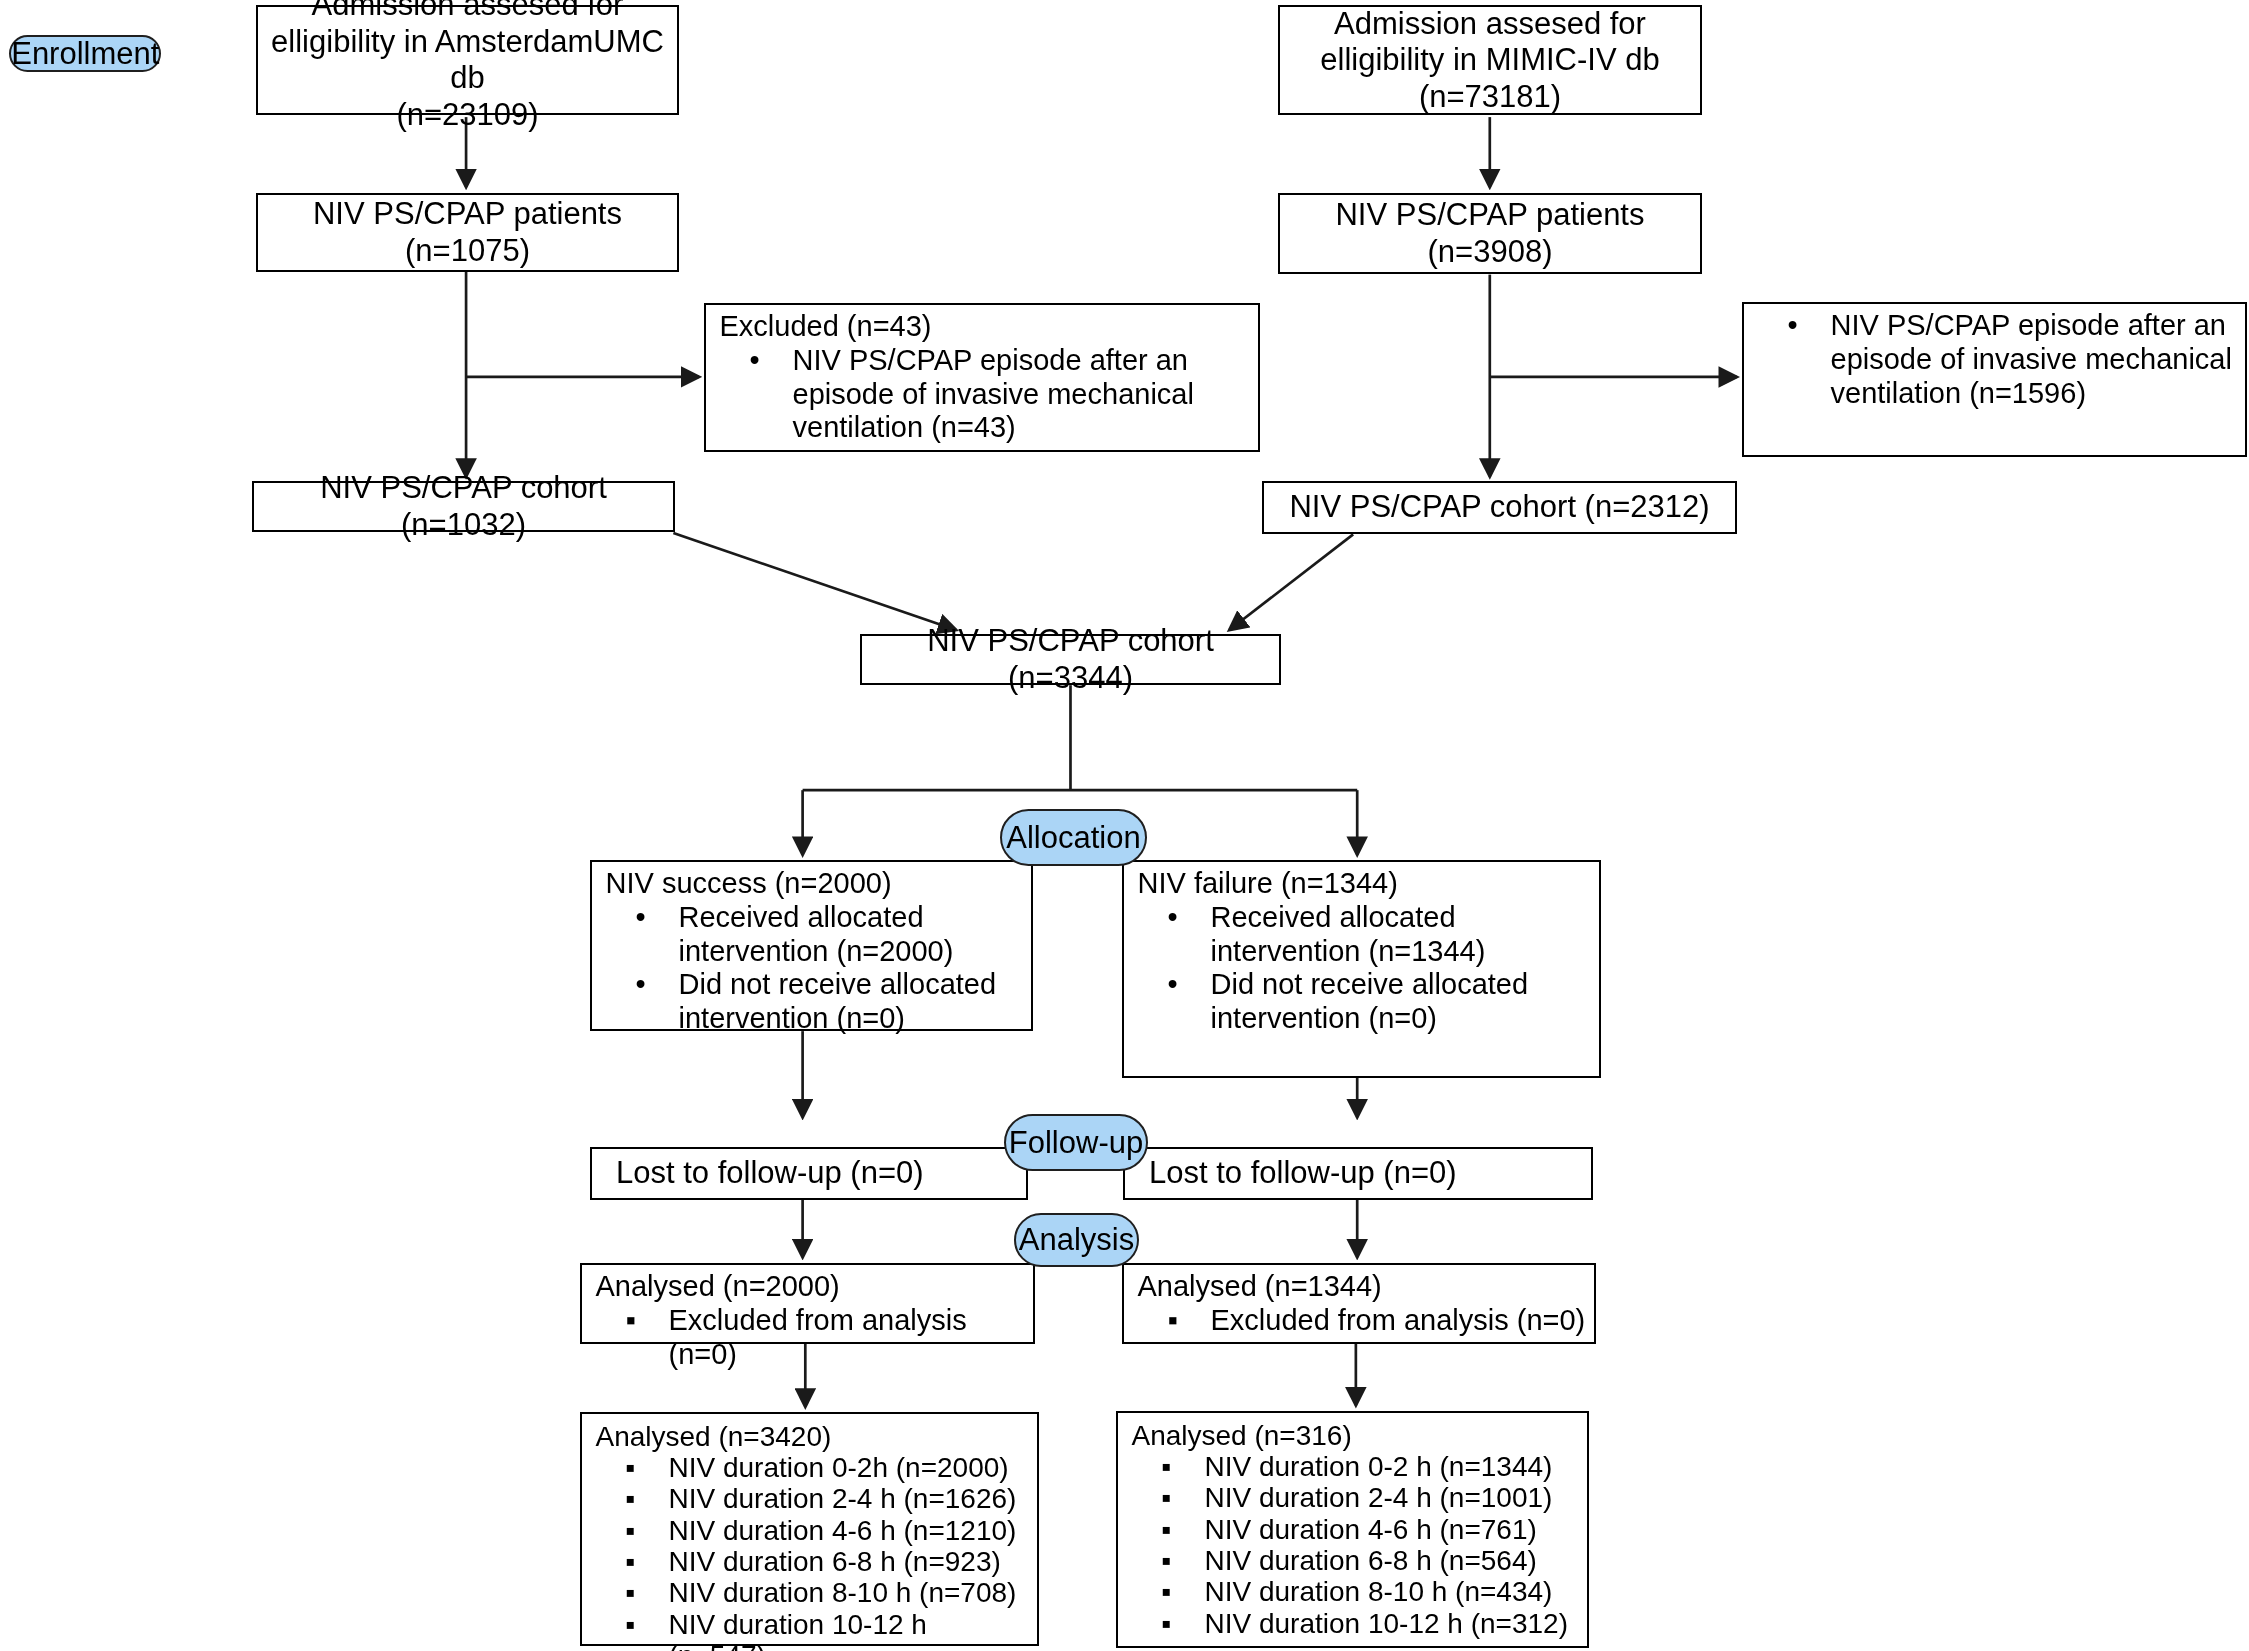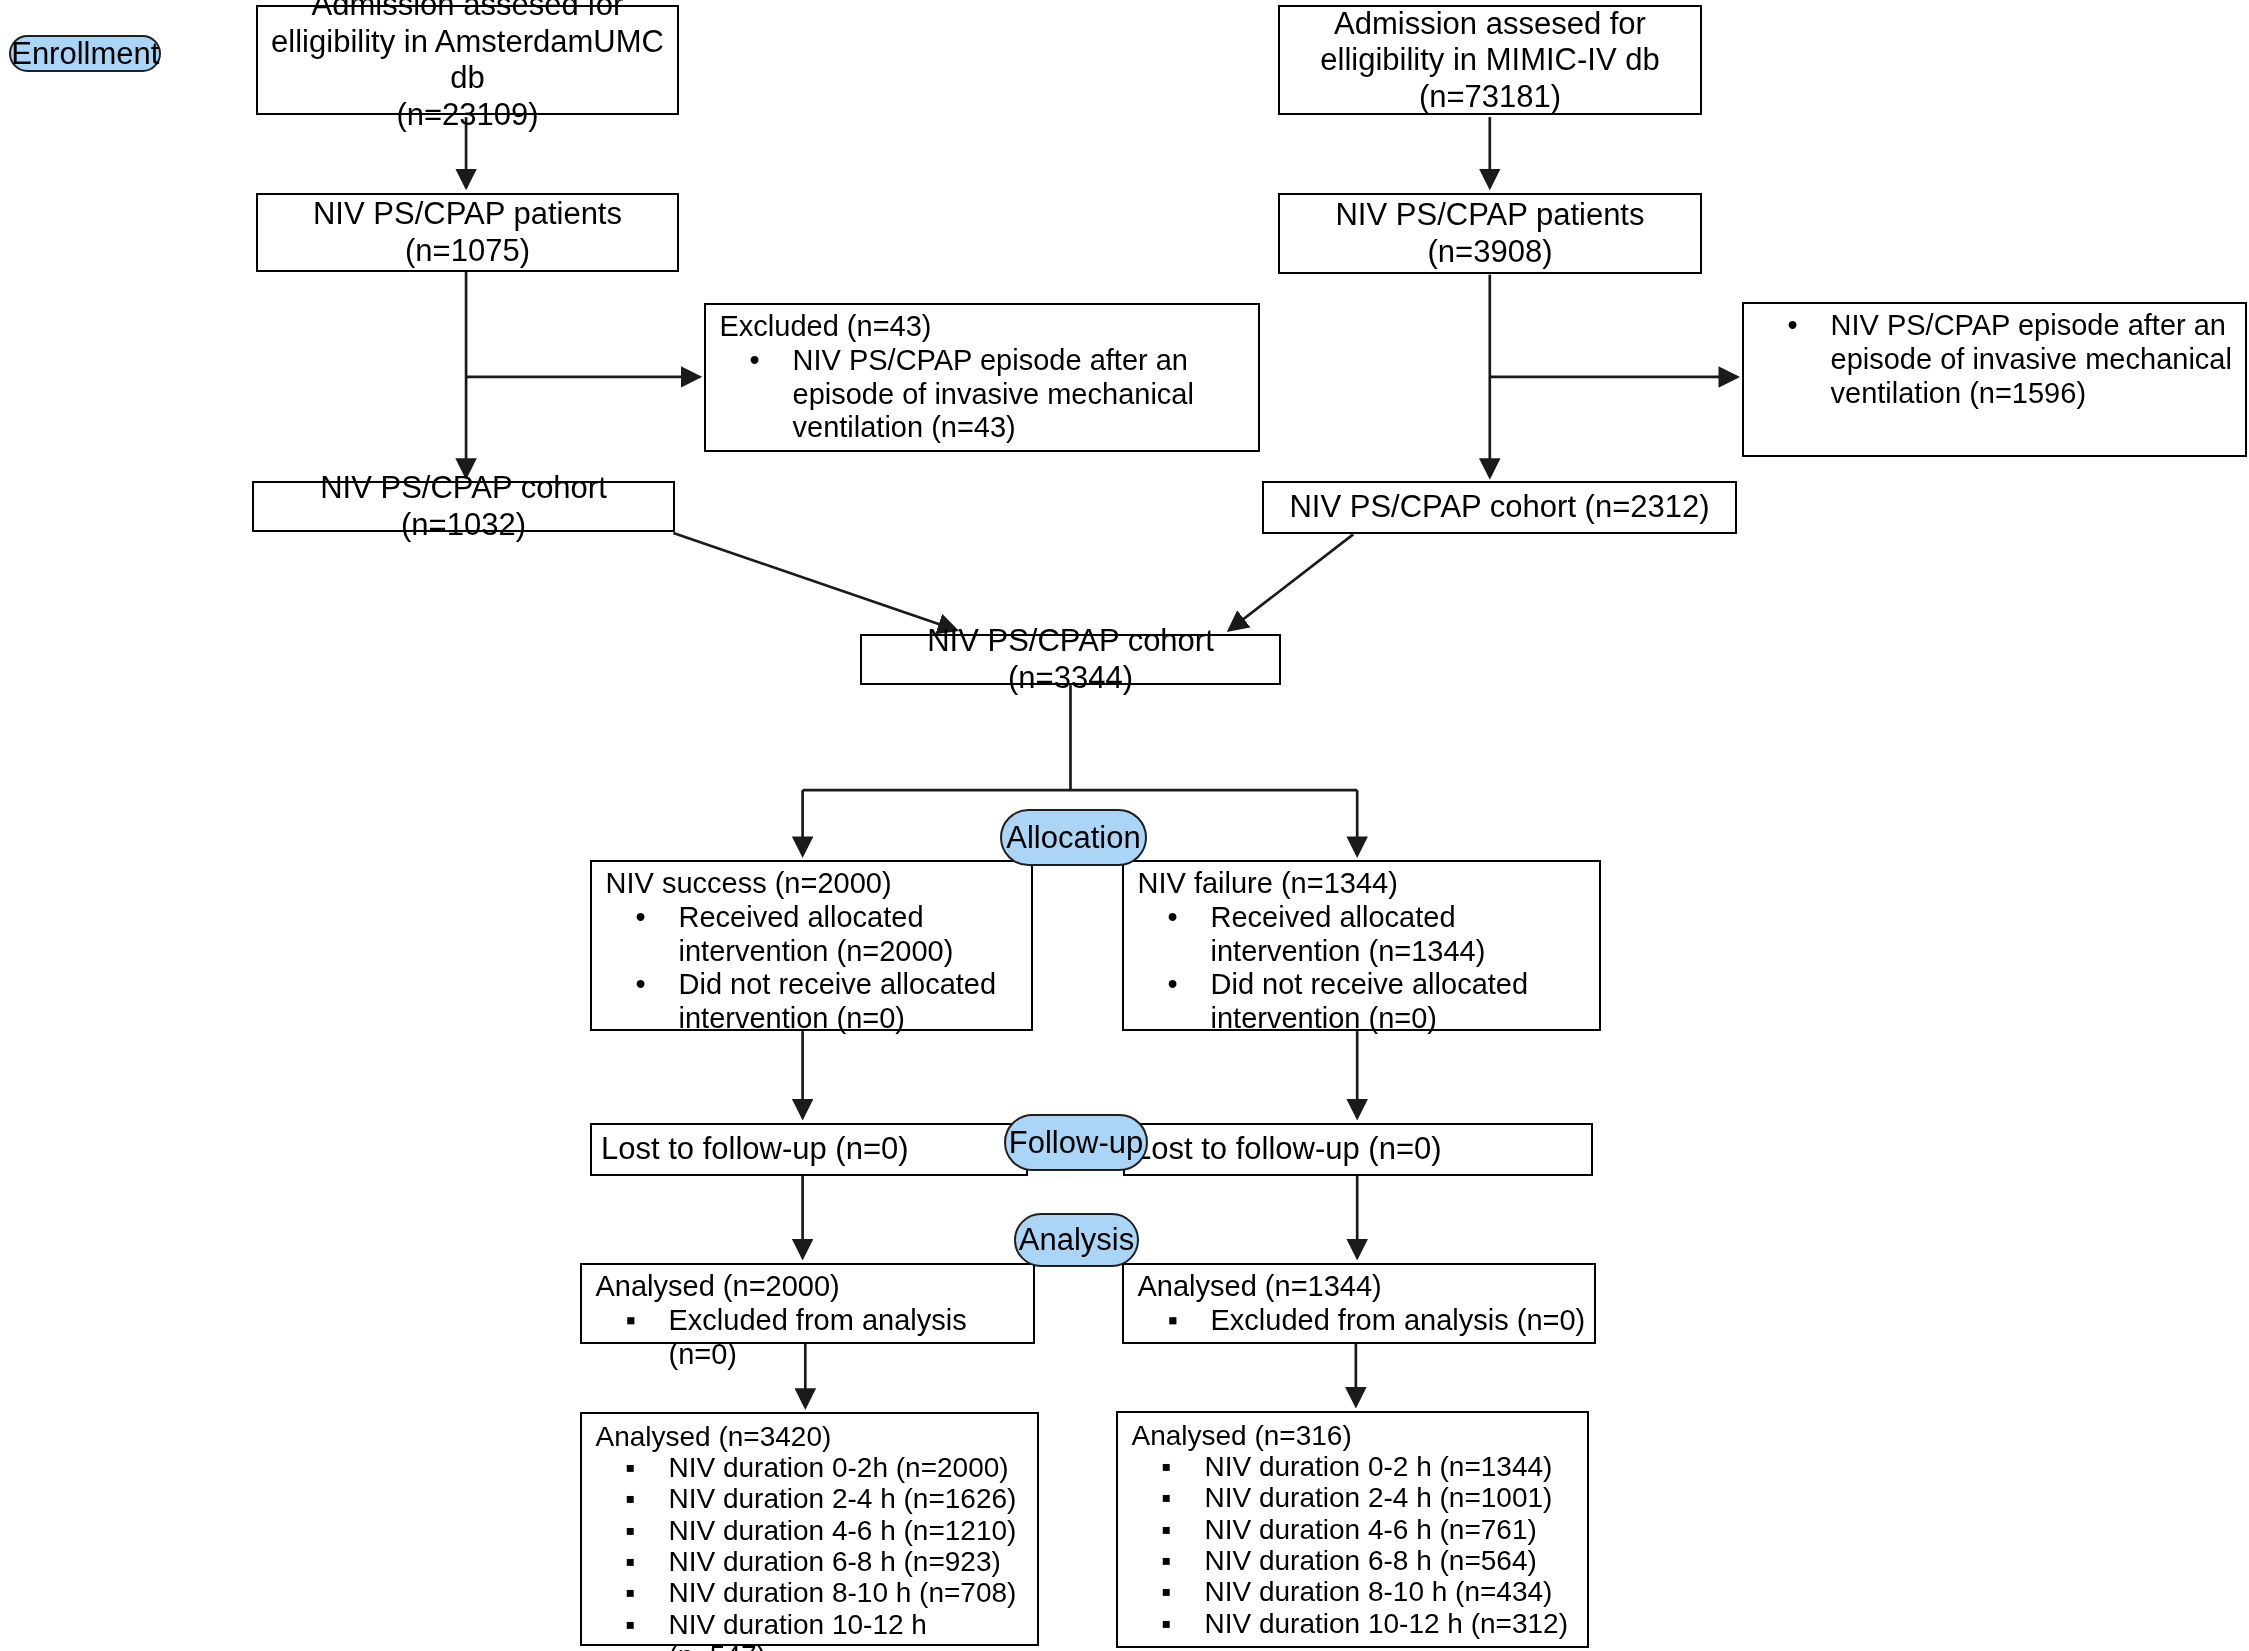--- a/index.html
+++ b/index.html
@@ -44,22 +44,23 @@
     padding:5.4px 6.7px 0 13.5px;
     font-size:29px;
     line-height:1.16;
   }
   .box.list .title{white-space:nowrap;}
   .box.list .li{display:flex;padding-left:15px;}
   .box.list .li .bullet{flex:none;width:43px;text-align:left;padding-left:15px;}
   .box.list .li .t{flex:1;}
   .box.single{
     display:flex;align-items:center;
-    padding-left:9px;
+    padding-left:24px;
     white-space:nowrap;
+    margin-top:24px;
   }
   .box.duration{
     font-size:28px;
     line-height:1.12;
     padding-top:6.7px;
   }
   .pill{
     position:absolute;
     box-sizing:border-box;
     background:var(--pill-fill);
@@ -169,21 +170,21 @@
     <div class="title">NIV success (n=2000)</div>
     <div class="li">
       <span class="bullet">•</span>
       <span class="t">Received allocated intervention (n=2000)</span>
     </div>
     <div class="li">
       <span class="bullet">•</span>
       <span class="t">Did not receive allocated intervention (n=0)</span>
     </div>
   </div>
-  <div class="box list" style="left:1122px;top:860px;width:479px;height:171px;">
+  <div class="box list" style="left:1122px;top:860px;width:479px;height:218px;">
     <div class="title">NIV failure (n=1344)</div>
     <div class="li">
       <span class="bullet">•</span>
       <span class="t">Received allocated intervention (n=1344)</span>
     </div>
     <div class="li">
       <span class="bullet">•</span>
       <span class="t">Did not receive allocated intervention (n=0)</span>
     </div>
   </div>

